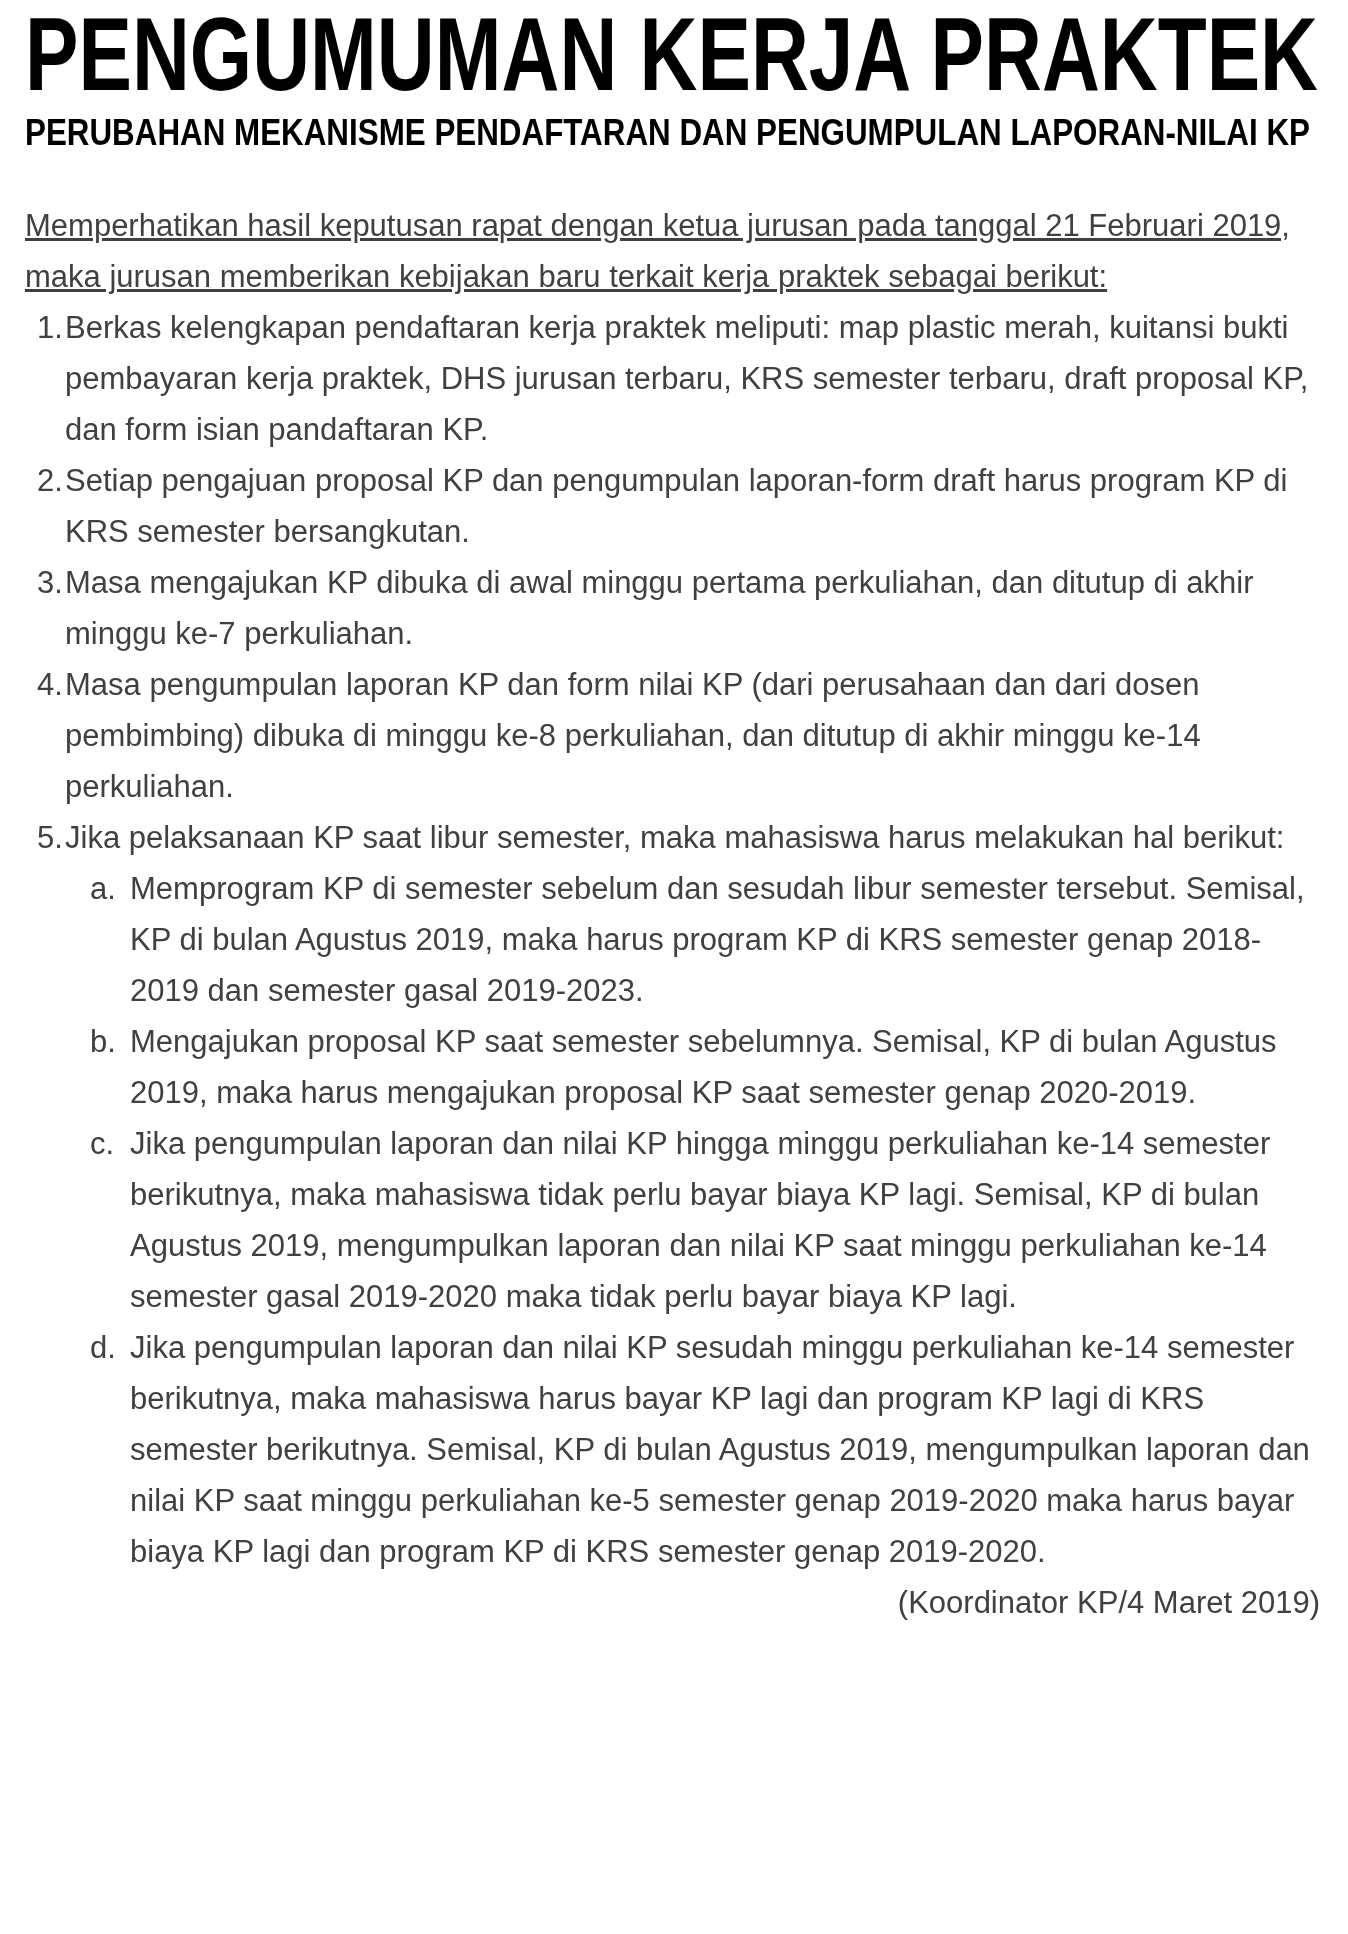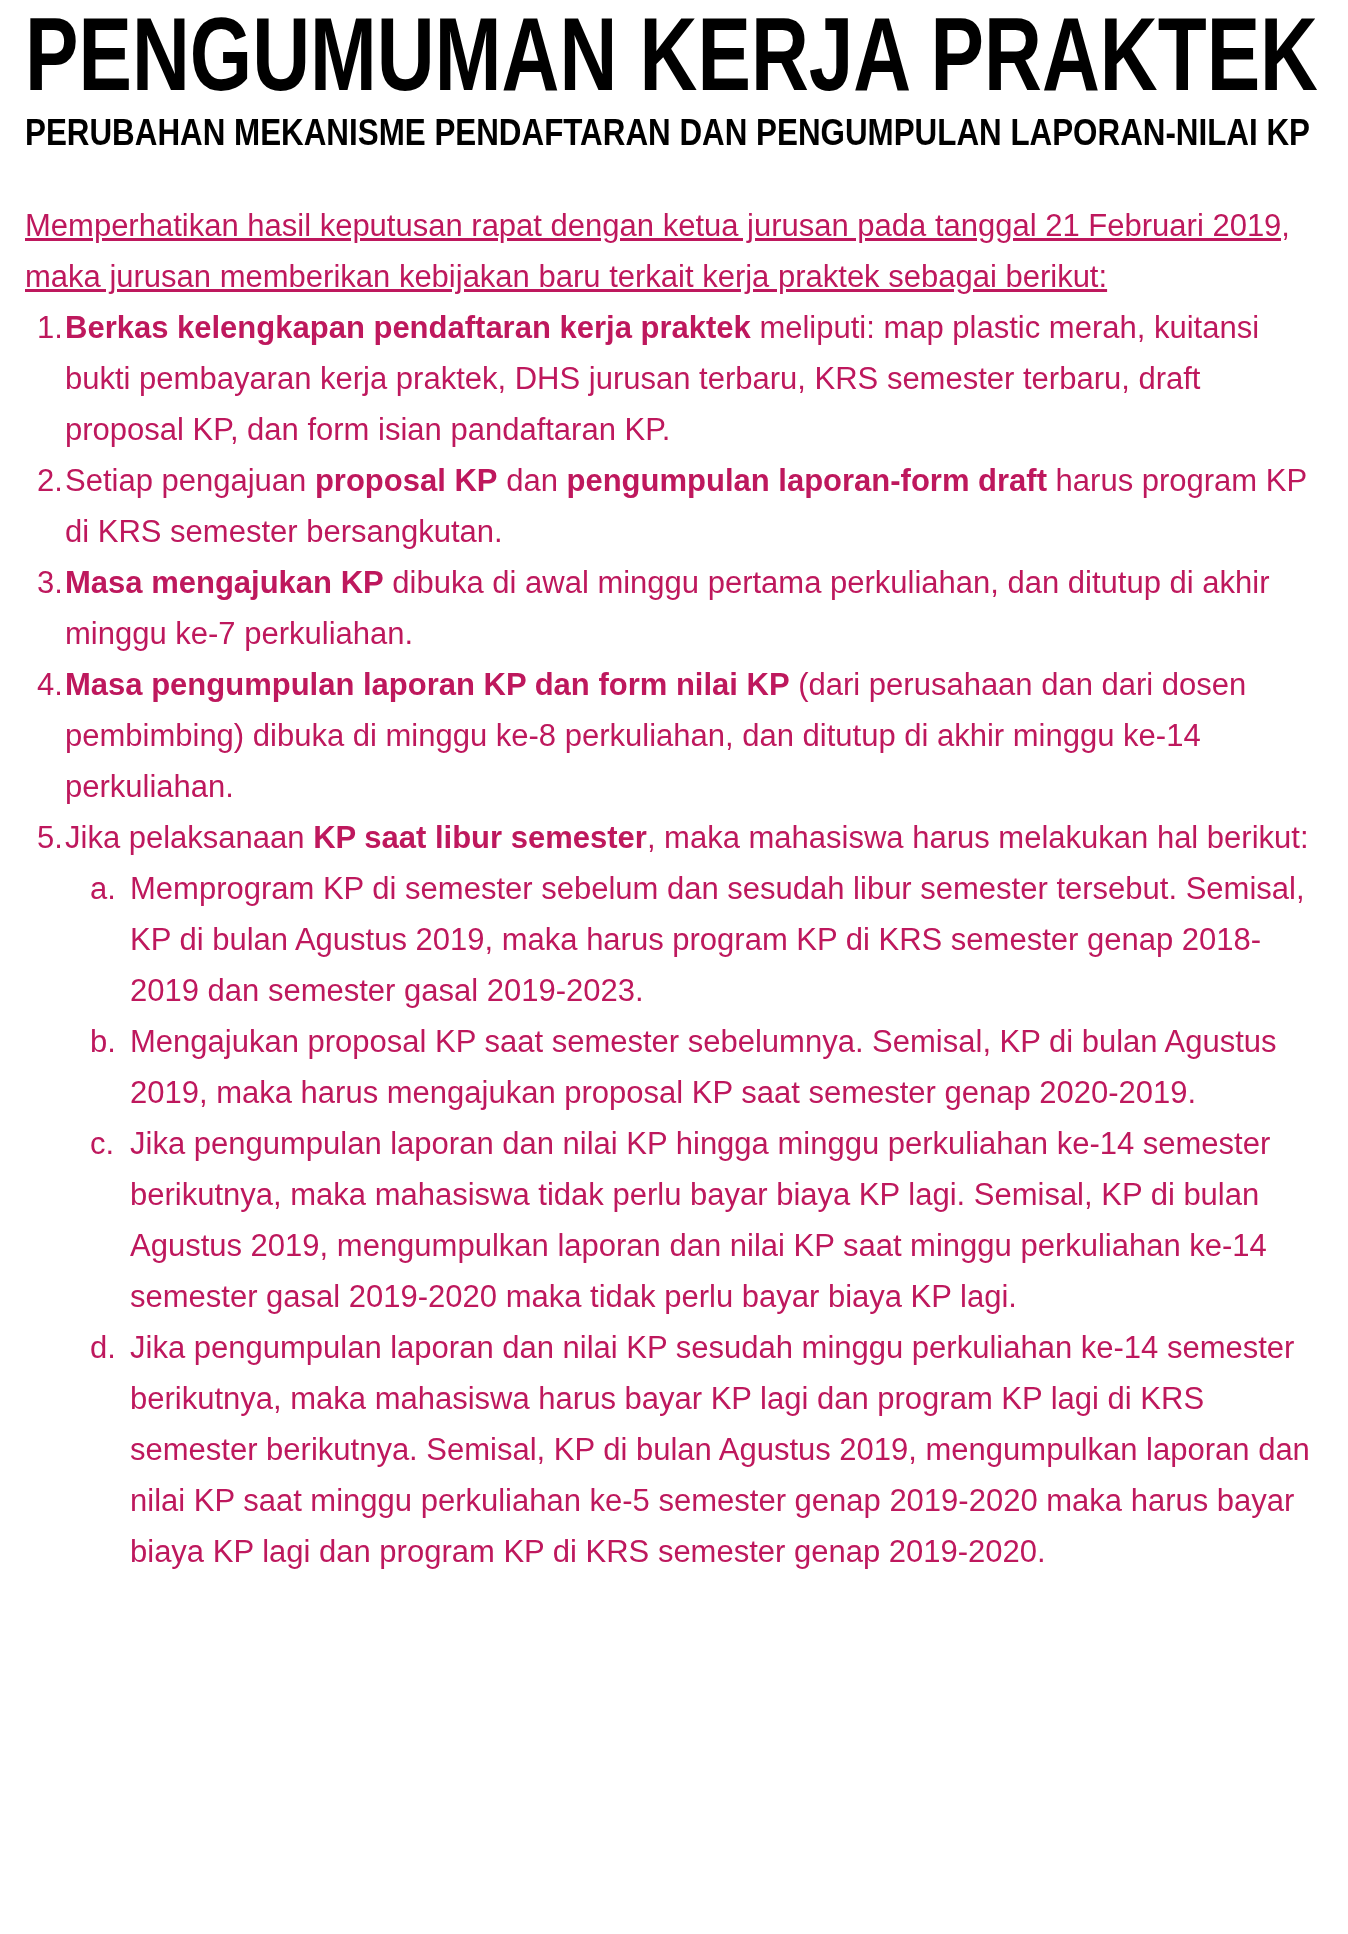--- a/index.html
+++ b/index.html
@@ -2,21 +2,21 @@
 <html><head>
 <meta charset="utf-8">
 <style>
   html, body { margin: 0; padding: 0; background: #e8e8e8; }
   .page {
     position: relative;
     width: 1348px;
     min-height: 1934px;
     margin: 0 auto;
     background: #ffffff;
-    color: #be185d;
+    color: #404040;
     box-sizing: border-box;
     padding: 10px 28px 12px 25px;
     font-family: "Liberation Sans", sans-serif;
   }
   .title-svg { display: block; width: 1295px; height: 92px; }
   .title-svg text {
     font-family: "Liberation Sans", sans-serif;
     font-weight: 700;
     font-size: 104px;
     fill: #000000;
@@ -49,21 +49,21 @@
   .subitem {
     display: flex;
     margin-left: 25px;
     font-size: 31px;
     line-height: 51px;
   }
   .subitem > .marker {
     flex: 0 0 40px;
     width: 40px;
   }
-  .bold { font-weight: 700; }
+  .bold { font-weight: 400; }
   .footer {
     font-size: 31px;
     line-height: 51px;
     text-align: right;
     margin: 0;
   }
 </style>
 </head>
 <body>
 
@@ -121,13 +121,14 @@
             <div class="item-body">Jika pengumpulan laporan dan nilai KP hingga minggu perkuliahan ke-14 semester berikutnya, maka mahasiswa tidak perlu bayar biaya KP lagi. Semisal, KP di bulan Agustus 2019, mengumpulkan laporan dan nilai KP saat minggu perkuliahan ke-14 semester gasal 2019-2020 maka tidak perlu bayar biaya KP lagi.</div>
           </div>
           <div class="subitem">
             <span class="marker">d.</span>
             <div class="item-body">Jika pengumpulan laporan dan nilai KP sesudah minggu perkuliahan ke-14 semester berikutnya, maka mahasiswa harus bayar KP lagi dan program KP lagi di KRS semester berikutnya. Semisal, KP di bulan Agustus 2019, mengumpulkan laporan dan nilai KP saat minggu perkuliahan ke-5 semester genap 2019-2020 maka harus bayar biaya KP lagi dan program KP di KRS semester genap 2019-2020.</div>
           </div>
         </div>
       </div>
     </div>
 
+  <p class="footer">(Koordinator KP/4 Maret 2019)</p>
 </div>
 
 </body></html>

